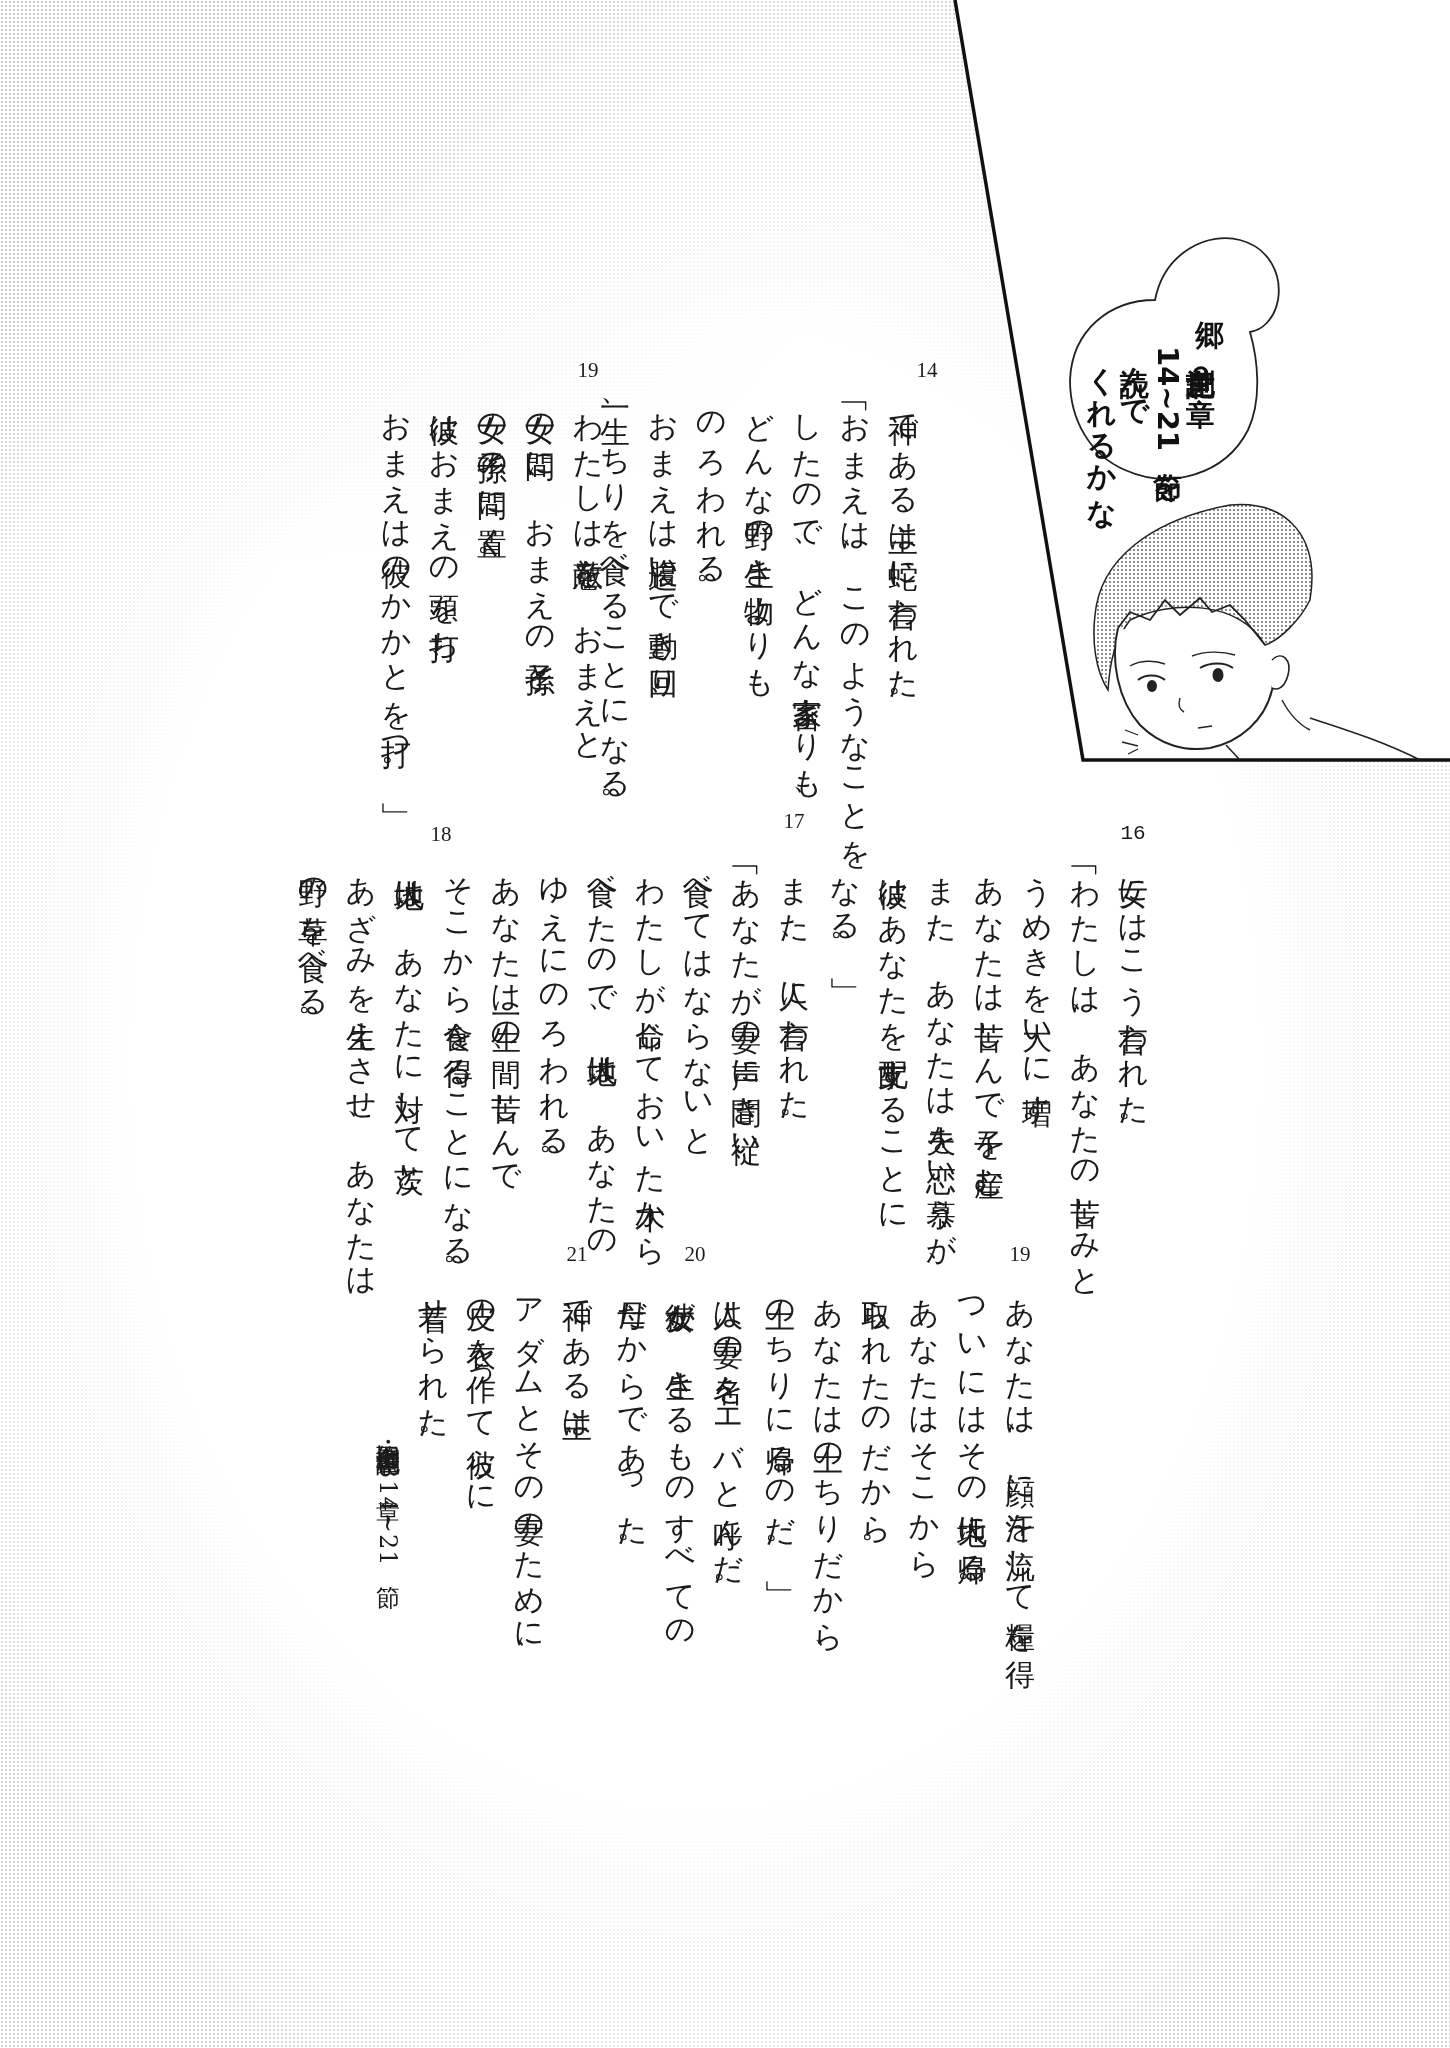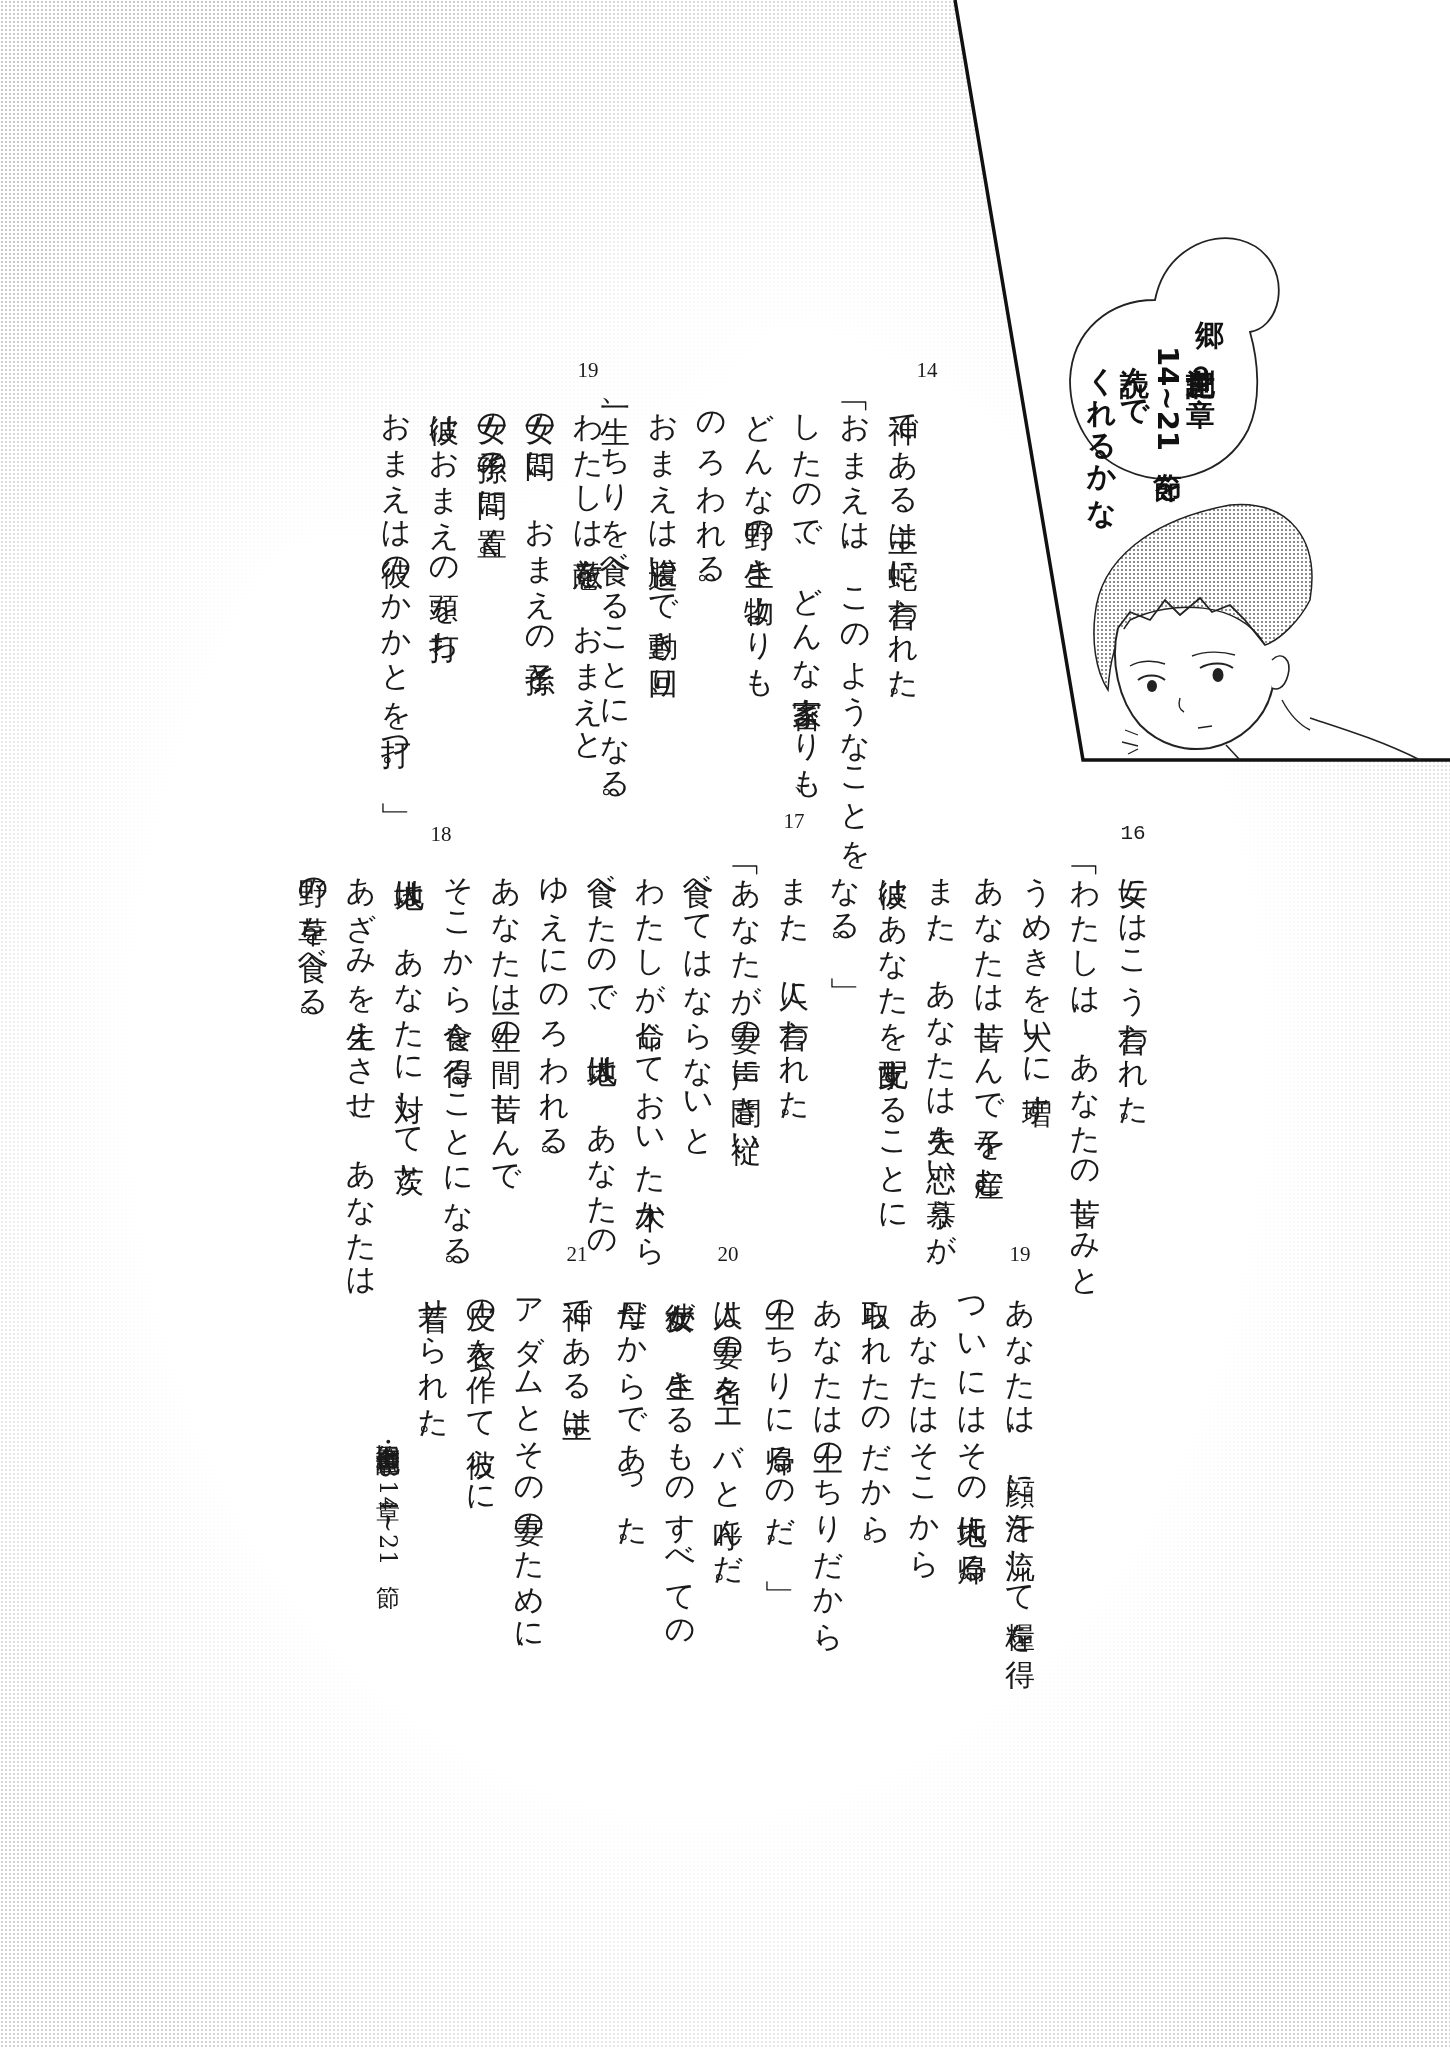--- a/index.html
+++ b/index.html
@@ -129,21 +129,21 @@
     <span>くれるかな</span>
   </div>
 </div>
 
 <div class="vnum" style="left:927px; top:358px;">14</div>
 <div class="vnum" style="left:588px; top:358px;">19</div>
 <div class="vnum" style="left:1133px; top:822px;font-family:Liberation Mono, monospace;">16</div>
 <div class="vnum" style="left:794px; top:809px;">17</div>
 <div class="vnum" style="left:409px; top:822px;margin-left:32px;">18</div>
 <div class="vnum" style="left:1020px; top:1242px;text-align:right;">19</div>
-<div class="vnum" style="left:728px; top:1242px;">20</div>
+<div class="vnum" style="left:695px; top:1242px;">20</div>
 <div class="vnum" style="left:577px; top:1242px;">21</div>
 
 <div class="verse" style="right:523px; top:392px;">
   <span class="line">神である主は蛇に言われた。</span>
   <span class="line">「おまえは、このようなことを</span>
   <span class="line">したので、どんな家畜よりも、</span>
   <span class="line">どんな野の生き物よりも</span>
   <span class="line">のろわれる。</span>
   <span class="line">おまえは腹這いで動き回り、</span>
   <span class="line">一生、ちりを食べることになる。</span>

